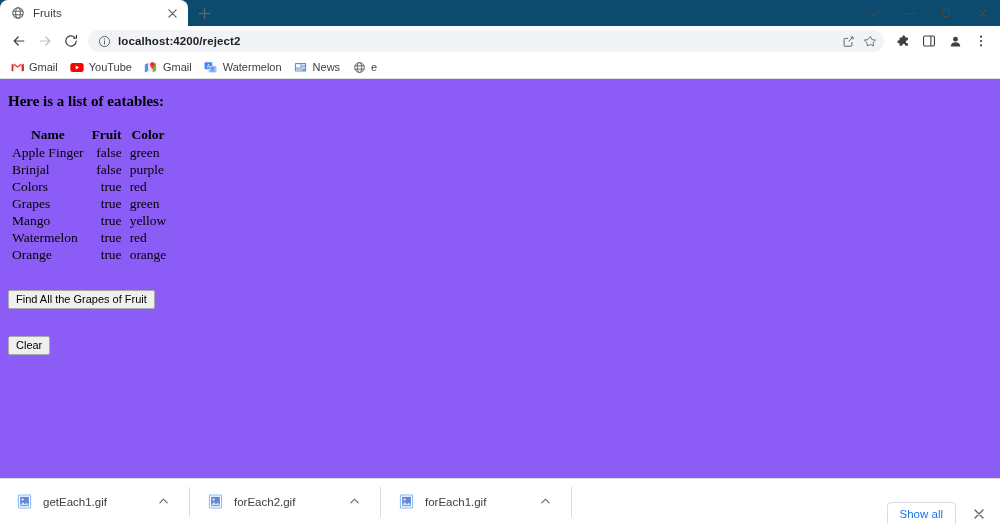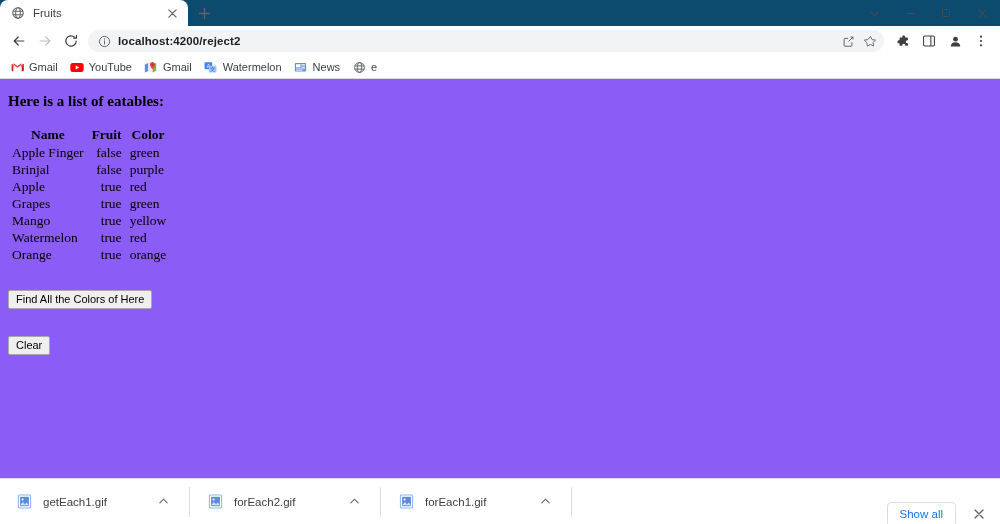--- a/index.html
+++ b/index.html
@@ -563,21 +563,21 @@
           <td class="c-name">Apple Finger</td>
           <td class="c-fruit">false</td>
           <td class="c-color">green</td>
         </tr>
         <tr>
           <td class="c-name">Brinjal</td>
           <td class="c-fruit">false</td>
           <td class="c-color">purple</td>
         </tr>
         <tr>
-          <td class="c-name">Apple</td>
+          <td class="c-name">Colors</td>
           <td class="c-fruit">true</td>
           <td class="c-color">red</td>
         </tr>
         <tr>
           <td class="c-name">Grapes</td>
           <td class="c-fruit">true</td>
           <td class="c-color">green</td>
         </tr>
         <tr>
           <td class="c-name">Mango</td>
@@ -591,21 +591,21 @@
         </tr>
         <tr>
           <td class="c-name">Orange</td>
           <td class="c-fruit">true</td>
           <td class="c-color">orange</td>
         </tr>
       </tbody>
     </table>
 
     <div class="btn-row">
-      <button class="win-button">Find All the Colors of Here</button>
+      <button class="win-button">Find All the Grapes of Fruit</button>
     </div>
     <div class="btn-row second">
       <button class="win-button">Clear</button>
     </div>
 
   </div>
 
   <div class="downloadbar">
 
     <div class="dl-item">

